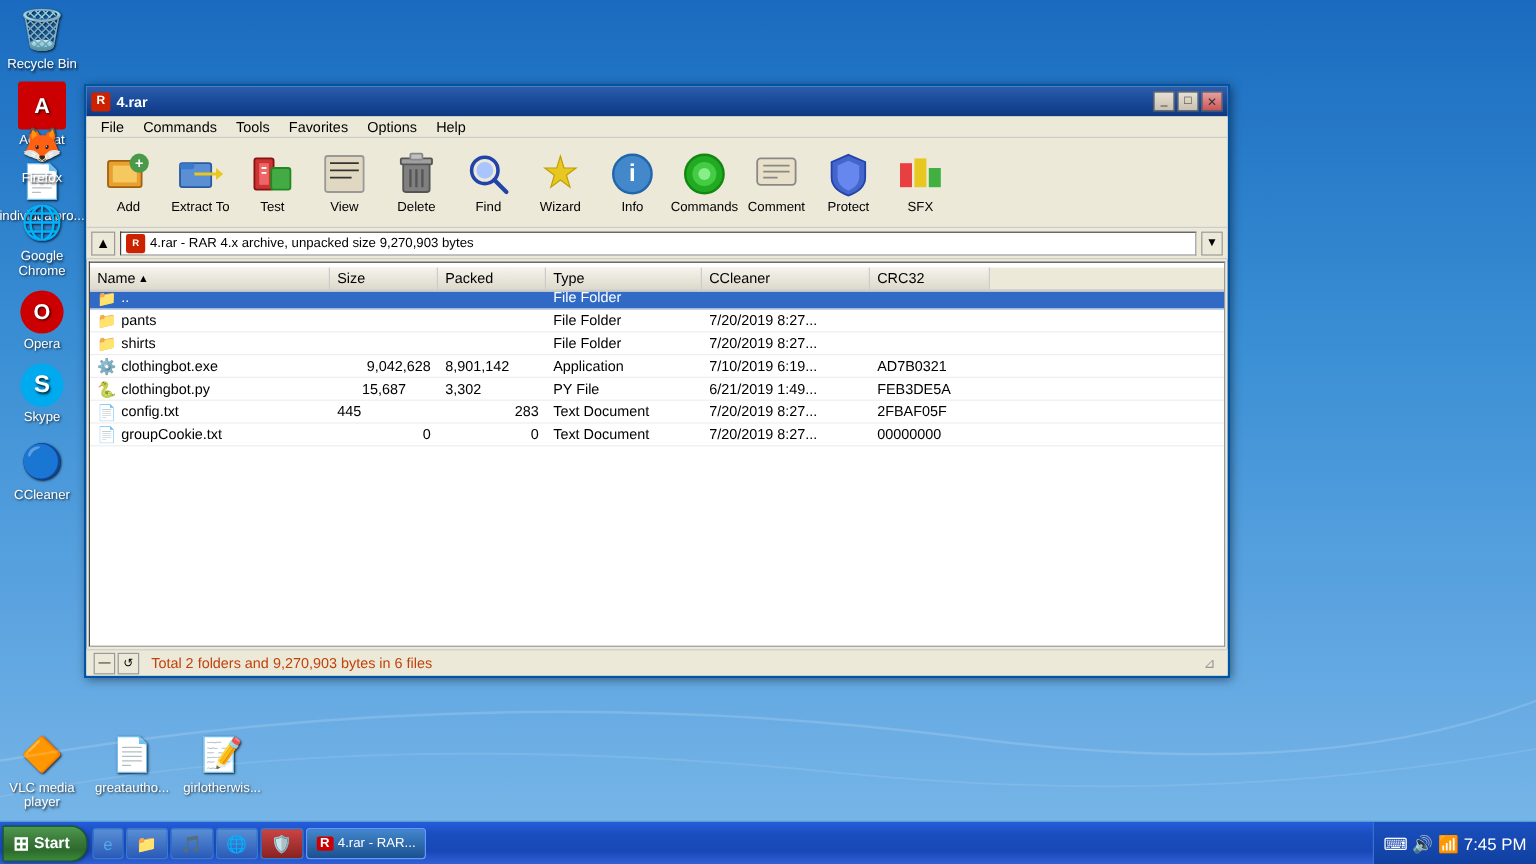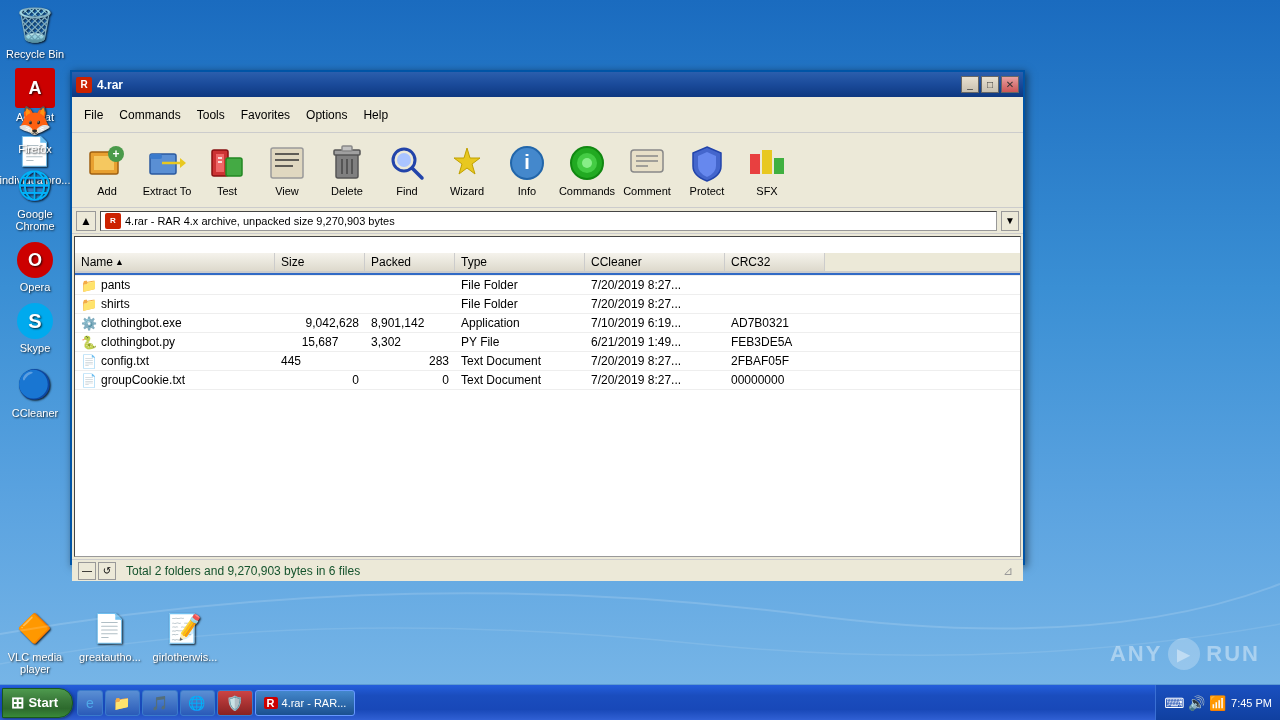--- a/index.html
+++ b/index.html
@@ -96,21 +96,21 @@
       align-items: center;
       justify-content: center;
       font-size: 10px;
       color: #333;
     }
     .title-btn.close { background: linear-gradient(180deg, #e8a0a0 0%, #cc5555 100%); }
 
     
     .menu-bar {
       background: #ece9d8;
-      height: 36px;
+      height: 18px;
       display: flex;
       align-items: center;
       padding: 0 4px;
       border-bottom: 1px solid #ccc;
     }
     .menu-item {
       padding: 2px 8px;
       cursor: pointer;
       font-size: 12px;
       color: #000;
@@ -210,21 +210,21 @@
       background: white;
       flex: 1;
       overflow: auto;
     }
     .file-list-header {
       display: grid;
       grid-template-columns: 200px 90px 90px 130px 140px 100px;
       background: #ece9d8;
       border-bottom: 2px solid #ccc;
       position: sticky;
-      top: 16px;
+      top: 4px;
     }
     .col-header {
       padding: 2px 6px;
       font-size: 12px;
       border-right: 1px solid #ccc;
       cursor: pointer;
       display: flex;
       align-items: center;
       gap: 2px;
       background: linear-gradient(180deg, #f5f3ec 0%, #ddd9cc 100%);
@@ -283,21 +283,21 @@
       background: #ece9d8;
       border: 1px solid #999;
       cursor: pointer;
       display: flex;
       align-items: center;
       justify-content: center;
       font-size: 10px;
     }
     .status-text {
       font-size: 12px;
-      color: #14532d;
+      color: #c2410c;
       flex: 1;
       padding: 0 6px;
     }
     .status-resize {
       width: 14px;
       height: 14px;
       color: #999;
       font-size: 12px;
     }
 
@@ -363,21 +363,21 @@
       display: flex;
       align-items: center;
       gap: 4px;
       padding: 0 8px;
       background: linear-gradient(180deg, #1a50c0 0%, #1040a0 100%);
       height: 100%;
       border-left: 1px solid #3a70d4;
     }
     .tray-time {
       color: white;
-      font-size: 11px;
+      font-size: 14px;
       text-align: right;
     }
 
     
     .anyrun-watermark {
       position: absolute;
       bottom: 50px;
       right: 20px;
       color: rgba(255,255,255,0.4);
       font-size: 28px;
@@ -453,25 +453,20 @@
     <div class="desktop-icon">
       <div class="icon-img" style="font-size:28px;">📄</div>
       <span>greatautho...</span>
     </div>
     <div class="desktop-icon">
       <div class="icon-img" style="font-size:28px;">📝</div>
       <span>girlotherwis...</span>
     </div>
   </div>
 
-  <div class="anyrun-watermark">
-    <span style="font-size:22px;">ANY</span>
-    <span style="background:rgba(255,255,255,0.25);border-radius:50%;width:32px;height:32px;display:inline-flex;align-items:center;justify-content:center;font-size:16px;">▶</span>
-    <span style="font-size:22px;">RUN</span>
-  </div>
 
   <svg class="desktop-curve" viewBox="0 0 1280 200" preserveAspectRatio="none">
     <path d="M 0 150 Q 400 80 800 130 Q 1100 170 1280 100" stroke="rgba(255,255,255,0.15)" stroke-width="2" fill="none"></path>
     <path d="M 0 180 Q 300 120 700 160 Q 1000 190 1280 140" stroke="rgba(255,255,255,0.1)" stroke-width="1.5" fill="none"></path>
   </svg>
 
   <div class="winrar-window">
 
     <div class="title-bar">
       <div class="title-bar-left">

